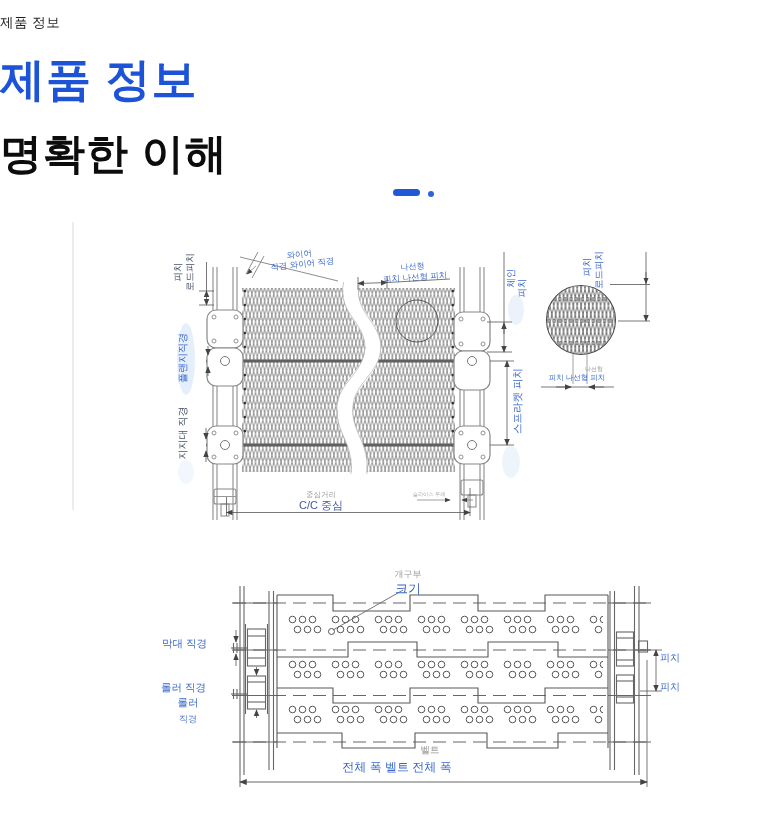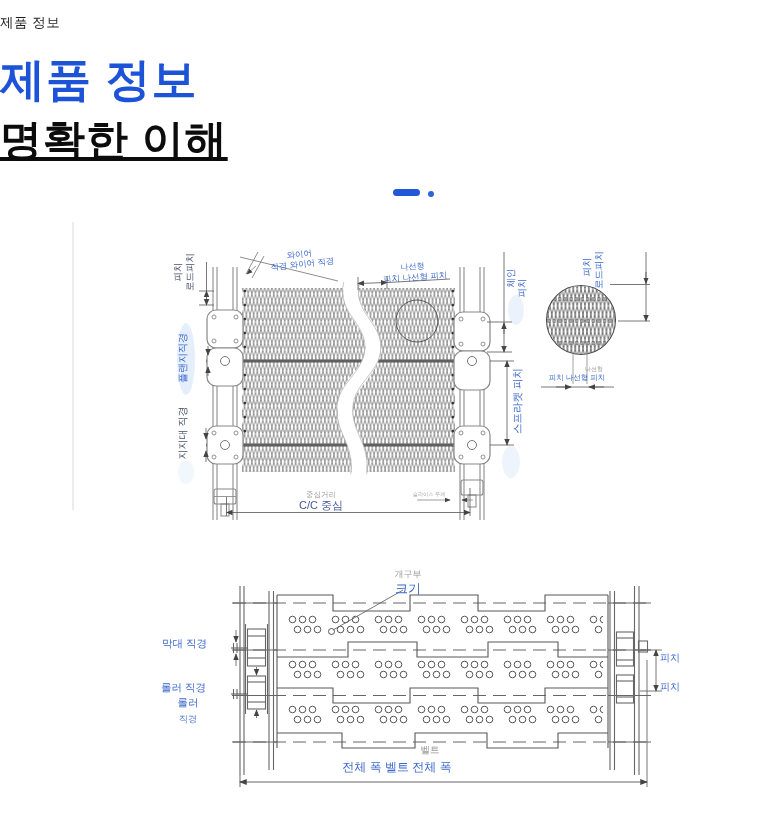--- a/index.html
+++ b/index.html
@@ -2,21 +2,21 @@
 <html><head>
 <meta charset="utf-8">
 <style>
   html,body{margin:0;padding:0;background:#fff;}
   body{width:776px;height:817px;position:relative;overflow:hidden;
        font-family:"Liberation Sans",sans-serif;}
   .abs{position:absolute;}
   .center{left:0;width:776px;}
   .eyebrow{top:14px;font-size:13.5px;color:#1f1f1f;letter-spacing:.5px;}
   .big-title{top:50px;font-size:45px;font-weight:bold;color:#1d53d7;letter-spacing:1px;}
-  .sub-title{top:112px;font-size:42px;font-weight:bold;color:#0c0c0c;letter-spacing:1px;text-decoration:underline;}
+  .sub-title{top:126px;font-size:42px;font-weight:bold;color:#0c0c0c;letter-spacing:1px;}
   .divider{top:188px;left:393px;width:48px;height:10px;}
   .divider .bar{position:absolute;left:0;top:1px;width:27px;height:7px;border-radius:3.5px;background:#2257d8;}
   .divider .dot{position:absolute;left:35px;top:2.5px;width:6px;height:6px;border-radius:50%;background:#2f63d8;}
   svg{position:absolute;left:0;top:0;}
   text{font-family:"Liberation Sans",sans-serif;}
   .lb{fill:#3b68cc;}   
   .lg{fill:#9a9a9a;}   
   .ld{fill:#454f68;}   
 </style>
 </head>

